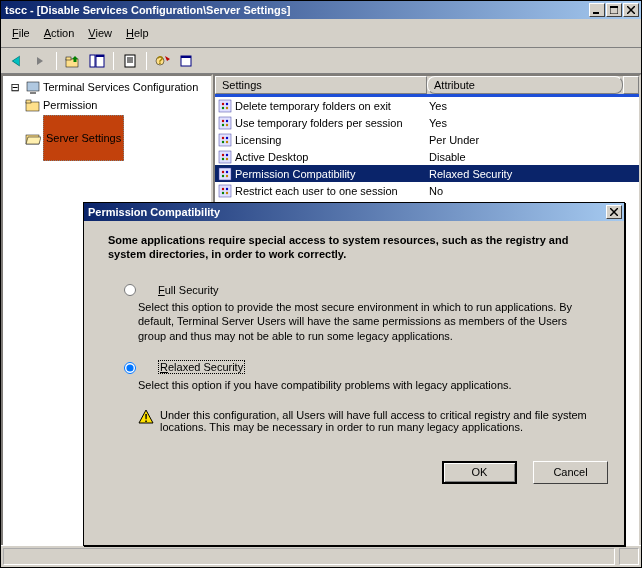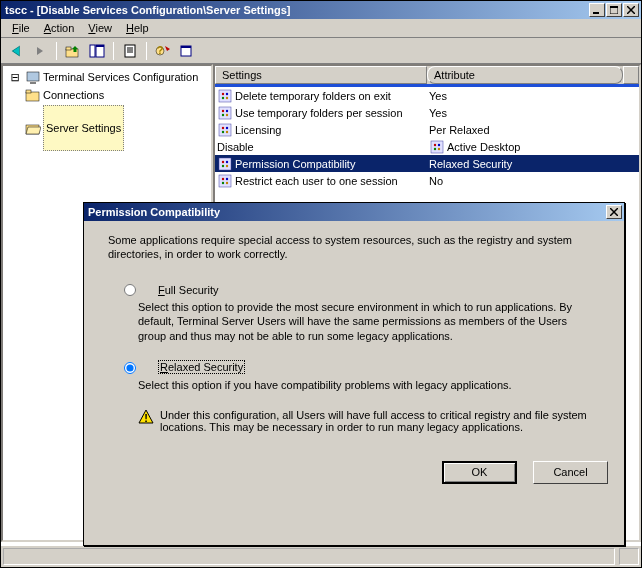--- a/index.html
+++ b/index.html
@@ -1,52 +1,52 @@
 <!DOCTYPE html>
 <html><head>
 <meta charset="utf-8">
 <style>
 * { box-sizing: border-box; margin: 0; padding: 0; font-family: Tahoma, sans-serif; font-size: 11px; }
 body { background: #fff; width: 642px; height: 568px; position: relative; border: 1px solid #000; }
 .titlebar { background: linear-gradient(to right, #0a246a, #a6caf0); color: #fff; height: 18px; display: flex; align-items: center; padding: 0 2px; font-weight: bold; }
 .titlebar-text { flex: 1; padding-left: 2px; }
 .titlebar-btns { display: flex; gap: 1px; }
 .titlebar-btn { width: 16px; height: 14px; background: #d4d0c8; border: 1px solid; border-color: #fff #404040 #404040 #fff; display: flex; align-items: center; justify-content: center; cursor: default; font-size: 9px; }
-.menubar { background: #d4d0c8; height: 19px; display: flex; align-items: center; padding: 0 4px; border-bottom: 1px solid #808080; }
+.menubar { background: #d4d0c8; height: 29px; display: flex; align-items: center; padding: 0 4px; border-bottom: 1px solid #808080; }
 .menu-item { padding: 2px 7px; cursor: default; }
 .menu-item u { text-decoration: underline; }
 .toolbar { background: #d4d0c8; height: 26px; display: flex; align-items: center; padding: 0 4px; gap: 2px; border-bottom: 1px solid #808080; }
 .tool-btn { width: 22px; height: 22px; display: flex; align-items: center; justify-content: center; cursor: default; }
 .tool-sep { width: 1px; height: 18px; background: #808080; margin: 0 3px; border-right: 1px solid #fff; }
 .content { display: flex; height: 478px; background: #d4d0c8; }
 .left-panel { width: 212px; background: #fff; border: 2px inset #d4d0c8; }
 .right-panel { flex: 1; background: #fff; border: 2px inset #d4d0c8; display: flex; flex-direction: column; }
 .tree { padding: 2px; }
 .tree-item { display: flex; align-items: center; padding: 1px 2px; gap: 2px; cursor: default; }
-.tree-item.sel-item .tree-label { background: #fef9c3; border: 1px dotted #808080; padding: 16px 2px; }
+.tree-item.sel-item .tree-label { background: #c2410c; border: 1px dotted #808080; padding: 16px 2px; }
 .tree-child { margin-left: 18px; }
 .tb-icon { width: 16px; text-align: center; }
 .list-header { display: flex; background: #d4d0c8; border-bottom: 3px solid #1d4ed8; }
 .list-header-cell { padding: 2px 6px; border: 1px solid; border-color: #fff #808080 #808080 #fff; cursor: default; }
 .col1 { width: 212px; }
 .col2 { flex: 1; border-radius: 8px; }
 .col3 { width: 16px; }
 .list-body { flex: 1; }
 .list-row { display: flex; align-items: center; cursor: default; height: 17px; }
 .list-row.selected { background: #0a246a; color: #fff; }
 .list-cell { padding: 1px 2px; display: flex; align-items: center; gap: 2px; }
 .list-icon { width: 16px; height: 16px; font-size: 10px; display: inline-flex; align-items: center; justify-content: center; }
 .statusbar { position: absolute; bottom: 0; left: 0; right: 0; height: 22px; background: #d4d0c8; border-top: 1px solid #fff; display: flex; }
 .status-panel { flex: 1; border: 1px inset #fff; margin: 2px; }
 .status-panel:last-child { width: 20px; flex: none; }
 
 .dialog { position: absolute; left: 82px; top: 201px; width: 542px; height: 344px; background: #d4d0c8; border: 1px solid #000; box-shadow: 1px 1px 0 #000; }
 .dlg-titlebar { background: linear-gradient(to right, #0a246a, #a6caf0); color: #fff; height: 18px; display: flex; align-items: center; padding: 0 2px; font-weight: bold; }
 .dlg-content { padding: 12px 24px; }
-.dlg-text { margin-bottom: 22px; line-height: 1.3; }
+.dlg-text { margin-bottom: 22px; line-height: 1.3; font-weight: bold; }
 .radio-row { display: flex; align-items: flex-end; gap: 22px; margin: 6px 0 4px 16px; }
 .radio-row input { width: 12px; height: 12px; }
 .radio-label.sel { border: 1px dotted #000; padding: 0 1px; }
 .option-desc { margin: 4px 8px 16px 30px; line-height: 1.35; }
 .warn-row { display: flex; gap: 6px; margin: 4px 0 16px 30px; align-items: flex-start; }
 .warn-icon { width: 16px; height: 16px; flex: none; }
 .dlg-buttons { display: flex; justify-content: flex-end; gap: 8px; padding: 0 16px 12px; }
 .dlg-btn { width: 75px; height: 23px; background: #d4d0c8; border: 1px solid; border-color: #fff #404040 #404040 #fff; cursor: default; margin-left: 8px; }
 .dlg-btn.default { border: 2px solid #000; box-shadow: inset 1px 1px 0 #fff, inset -1px -1px 0 #808080; }
 svg { display: block; }
@@ -150,21 +150,21 @@
         <span>Terminal Services Configuration</span>
       </div>
       <div class="tree-child">
         <div class="tree-item">
           <span class="list-icon">
               <svg width="16" height="14">
                 <rect x="1" y="4" width="13" height="9" fill="#ffe08a" stroke="#000" stroke-width="0.5"></rect>
                 <rect x="1" y="2" width="5" height="3" fill="#ffe08a" stroke="#000" stroke-width="0.5"></rect>
               </svg>
             </span>
-          <span>Connections</span>
+          <span>Permission</span>
         </div>
         <div class="tree-item sel-item">
           <span class="list-icon">
               <svg width="16" height="14">
                 <rect x="1" y="4" width="13" height="9" fill="#ffe08a" stroke="#000" stroke-width="0.5"></rect>
                 <path d="M3 6 L16 6 L14 13 L1 13 Z" fill="#fff0b0" stroke="#000" stroke-width="0.5"></path>
               </svg>
             </span>
           <span class="tree-label">Server Settings</span>
         </div>
@@ -219,38 +219,38 @@
                 <rect x="2" y="2" width="12" height="12" fill="#e0e0ff" stroke="#4040a0" stroke-width="0.5"></rect>
                 <circle cx="6" cy="6" r="1.2" fill="#c00000"></circle>
                 <circle cx="10" cy="6" r="1.2" fill="#0000c0"></circle>
                 <circle cx="6" cy="10" r="1.2" fill="#008000"></circle>
                 <circle cx="10" cy="10" r="1.2" fill="#c08000"></circle>
               </svg>
             </span>
             <span>Licensing</span>
           </div>
           <div class="list-cell col2">
-            <span>Per Relaxed</span>
-          </div>
-        </div>
-        <div class="list-row">
+            <span>Per Under</span>
+          </div>
+        </div>
+        <div class="list-row">
+          <div class="list-cell col1">
+            <span class="list-icon">
+              <svg width="16" height="16">
+                <rect x="2" y="2" width="12" height="12" fill="#e0e0ff" stroke="#4040a0" stroke-width="0.5"></rect>
+                <circle cx="6" cy="6" r="1.2" fill="#c00000"></circle>
+                <circle cx="10" cy="6" r="1.2" fill="#0000c0"></circle>
+                <circle cx="6" cy="10" r="1.2" fill="#008000"></circle>
+                <circle cx="10" cy="10" r="1.2" fill="#c08000"></circle>
+              </svg>
+            </span>
+            <span>Active Desktop</span>
+          </div>
           <div class="list-cell col2">
             <span>Disable</span>
-          </div>
-          <div class="list-cell col1">
-            <span class="list-icon">
-              <svg width="16" height="16">
-                <rect x="2" y="2" width="12" height="12" fill="#e0e0ff" stroke="#4040a0" stroke-width="0.5"></rect>
-                <circle cx="6" cy="6" r="1.2" fill="#c00000"></circle>
-                <circle cx="10" cy="6" r="1.2" fill="#0000c0"></circle>
-                <circle cx="6" cy="10" r="1.2" fill="#008000"></circle>
-                <circle cx="10" cy="10" r="1.2" fill="#c08000"></circle>
-              </svg>
-            </span>
-            <span>Active Desktop</span>
           </div>
         </div>
         <div class="list-row selected">
           <div class="list-cell col1">
             <span class="list-icon">
               <svg width="16" height="16">
                 <rect x="2" y="2" width="12" height="12" fill="#e0e0ff" stroke="#4040a0" stroke-width="0.5"></rect>
                 <circle cx="6" cy="6" r="1.2" fill="#c00000"></circle>
                 <circle cx="10" cy="6" r="1.2" fill="#0000c0"></circle>
                 <circle cx="6" cy="10" r="1.2" fill="#008000"></circle>

